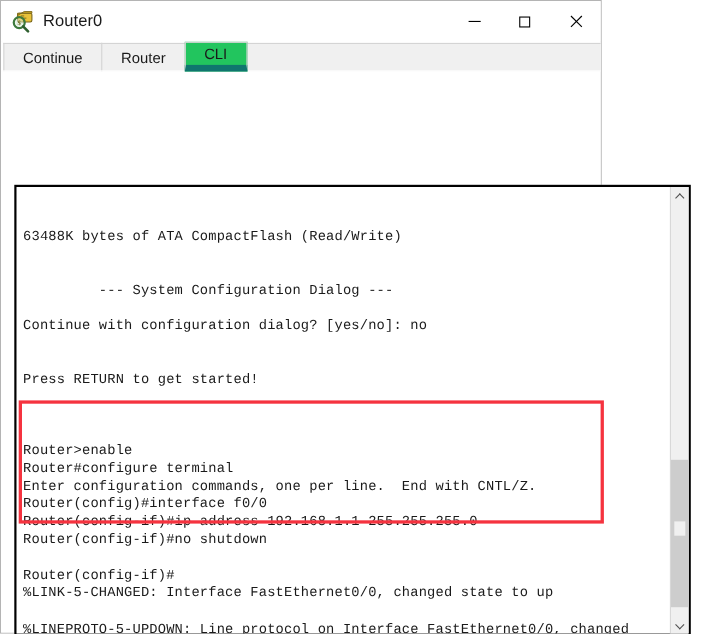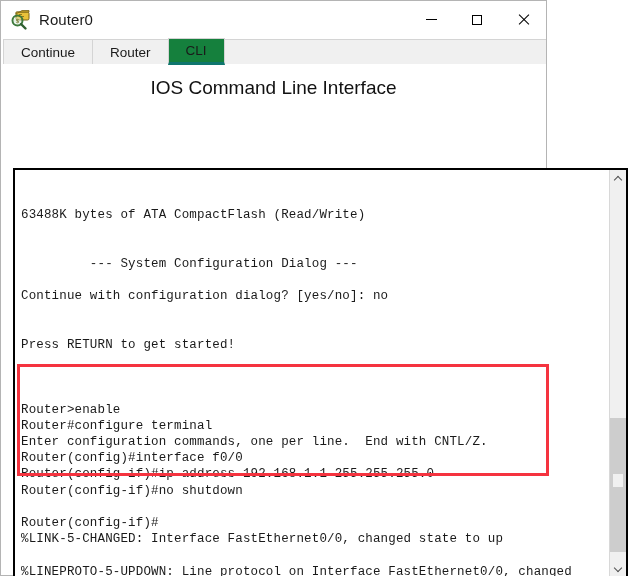--- a/index.html
+++ b/index.html
@@ -122,23 +122,23 @@
     background: #f0f0f0;
     border-left: 1px solid #d4d4d4;
     border-right: 1px solid #d4d4d4;
     border-top: 1px solid #d4d4d4;
     box-sizing: border-box;
     margin-right: -1px;
     cursor: default;
     position: relative;
   }
   .tab.active {
-    background: #15803d;
+    background: #22c55e;
     height: 27px;
-    border-bottom: 3px solid #0f766e;
+    border-bottom: 6px solid #0f766e;
     z-index: 2;
   }
   .tab-filler {
     flex: 1;
     height: 26px;
     background: #f0f0f0;
     border-top: 1px solid #d4d4d4;
     border-left: 1px solid #d4d4d4;
     box-sizing: border-box;
     margin-left: -1px;
@@ -298,21 +298,20 @@
       <span>Router</span>
     </div>
     <div class="tab active">
       <span>CLI</span>
     </div>
     <div class="tab-filler"></div>
   </div>
 
   <div class="panel">
 
-    <div class="panel-heading">IOS Command Line Interface</div>
 
     <div class="terminal-wrap">
 
       <div class="terminal-text">
         <div id="term-lines"><div class="term-line">63488K bytes of ATA CompactFlash (Read/Write)</div><div class="term-line">&nbsp;</div><div class="term-line">&nbsp;</div><div class="term-line">         --- System Configuration Dialog ---</div><div class="term-line">&nbsp;</div><div class="term-line">Continue with configuration dialog? [yes/no]: no</div><div class="term-line">&nbsp;</div><div class="term-line">&nbsp;</div><div class="term-line">Press RETURN to get started!</div><div class="term-line">&nbsp;</div><div class="term-line">&nbsp;</div><div class="term-line">&nbsp;</div><div class="term-line">Router&gt;enable</div><div class="term-line">Router#configure terminal</div><div class="term-line">Enter configuration commands, one per line.  End with CNTL/Z.</div><div class="term-line">Router(config)#interface f0/0</div><div class="term-line">Router(config-if)#ip address 192.168.1.1 255.255.255.0</div><div class="term-line">Router(config-if)#no shutdown</div><div class="term-line">&nbsp;</div><div class="term-line">Router(config-if)#</div><div class="term-line">%LINK-5-CHANGED: Interface FastEthernet0/0, changed state to up</div><div class="term-line">&nbsp;</div><div class="term-line">%LINEPROTO-5-UPDOWN: Line protocol on Interface FastEthernet0/0, changed</div></div>
         <div class="highlight-box" style="border-color: rgb(245, 51, 63);"></div>
       </div>
 
       <div class="scrollbar">
         <div class="sb-arrow">

